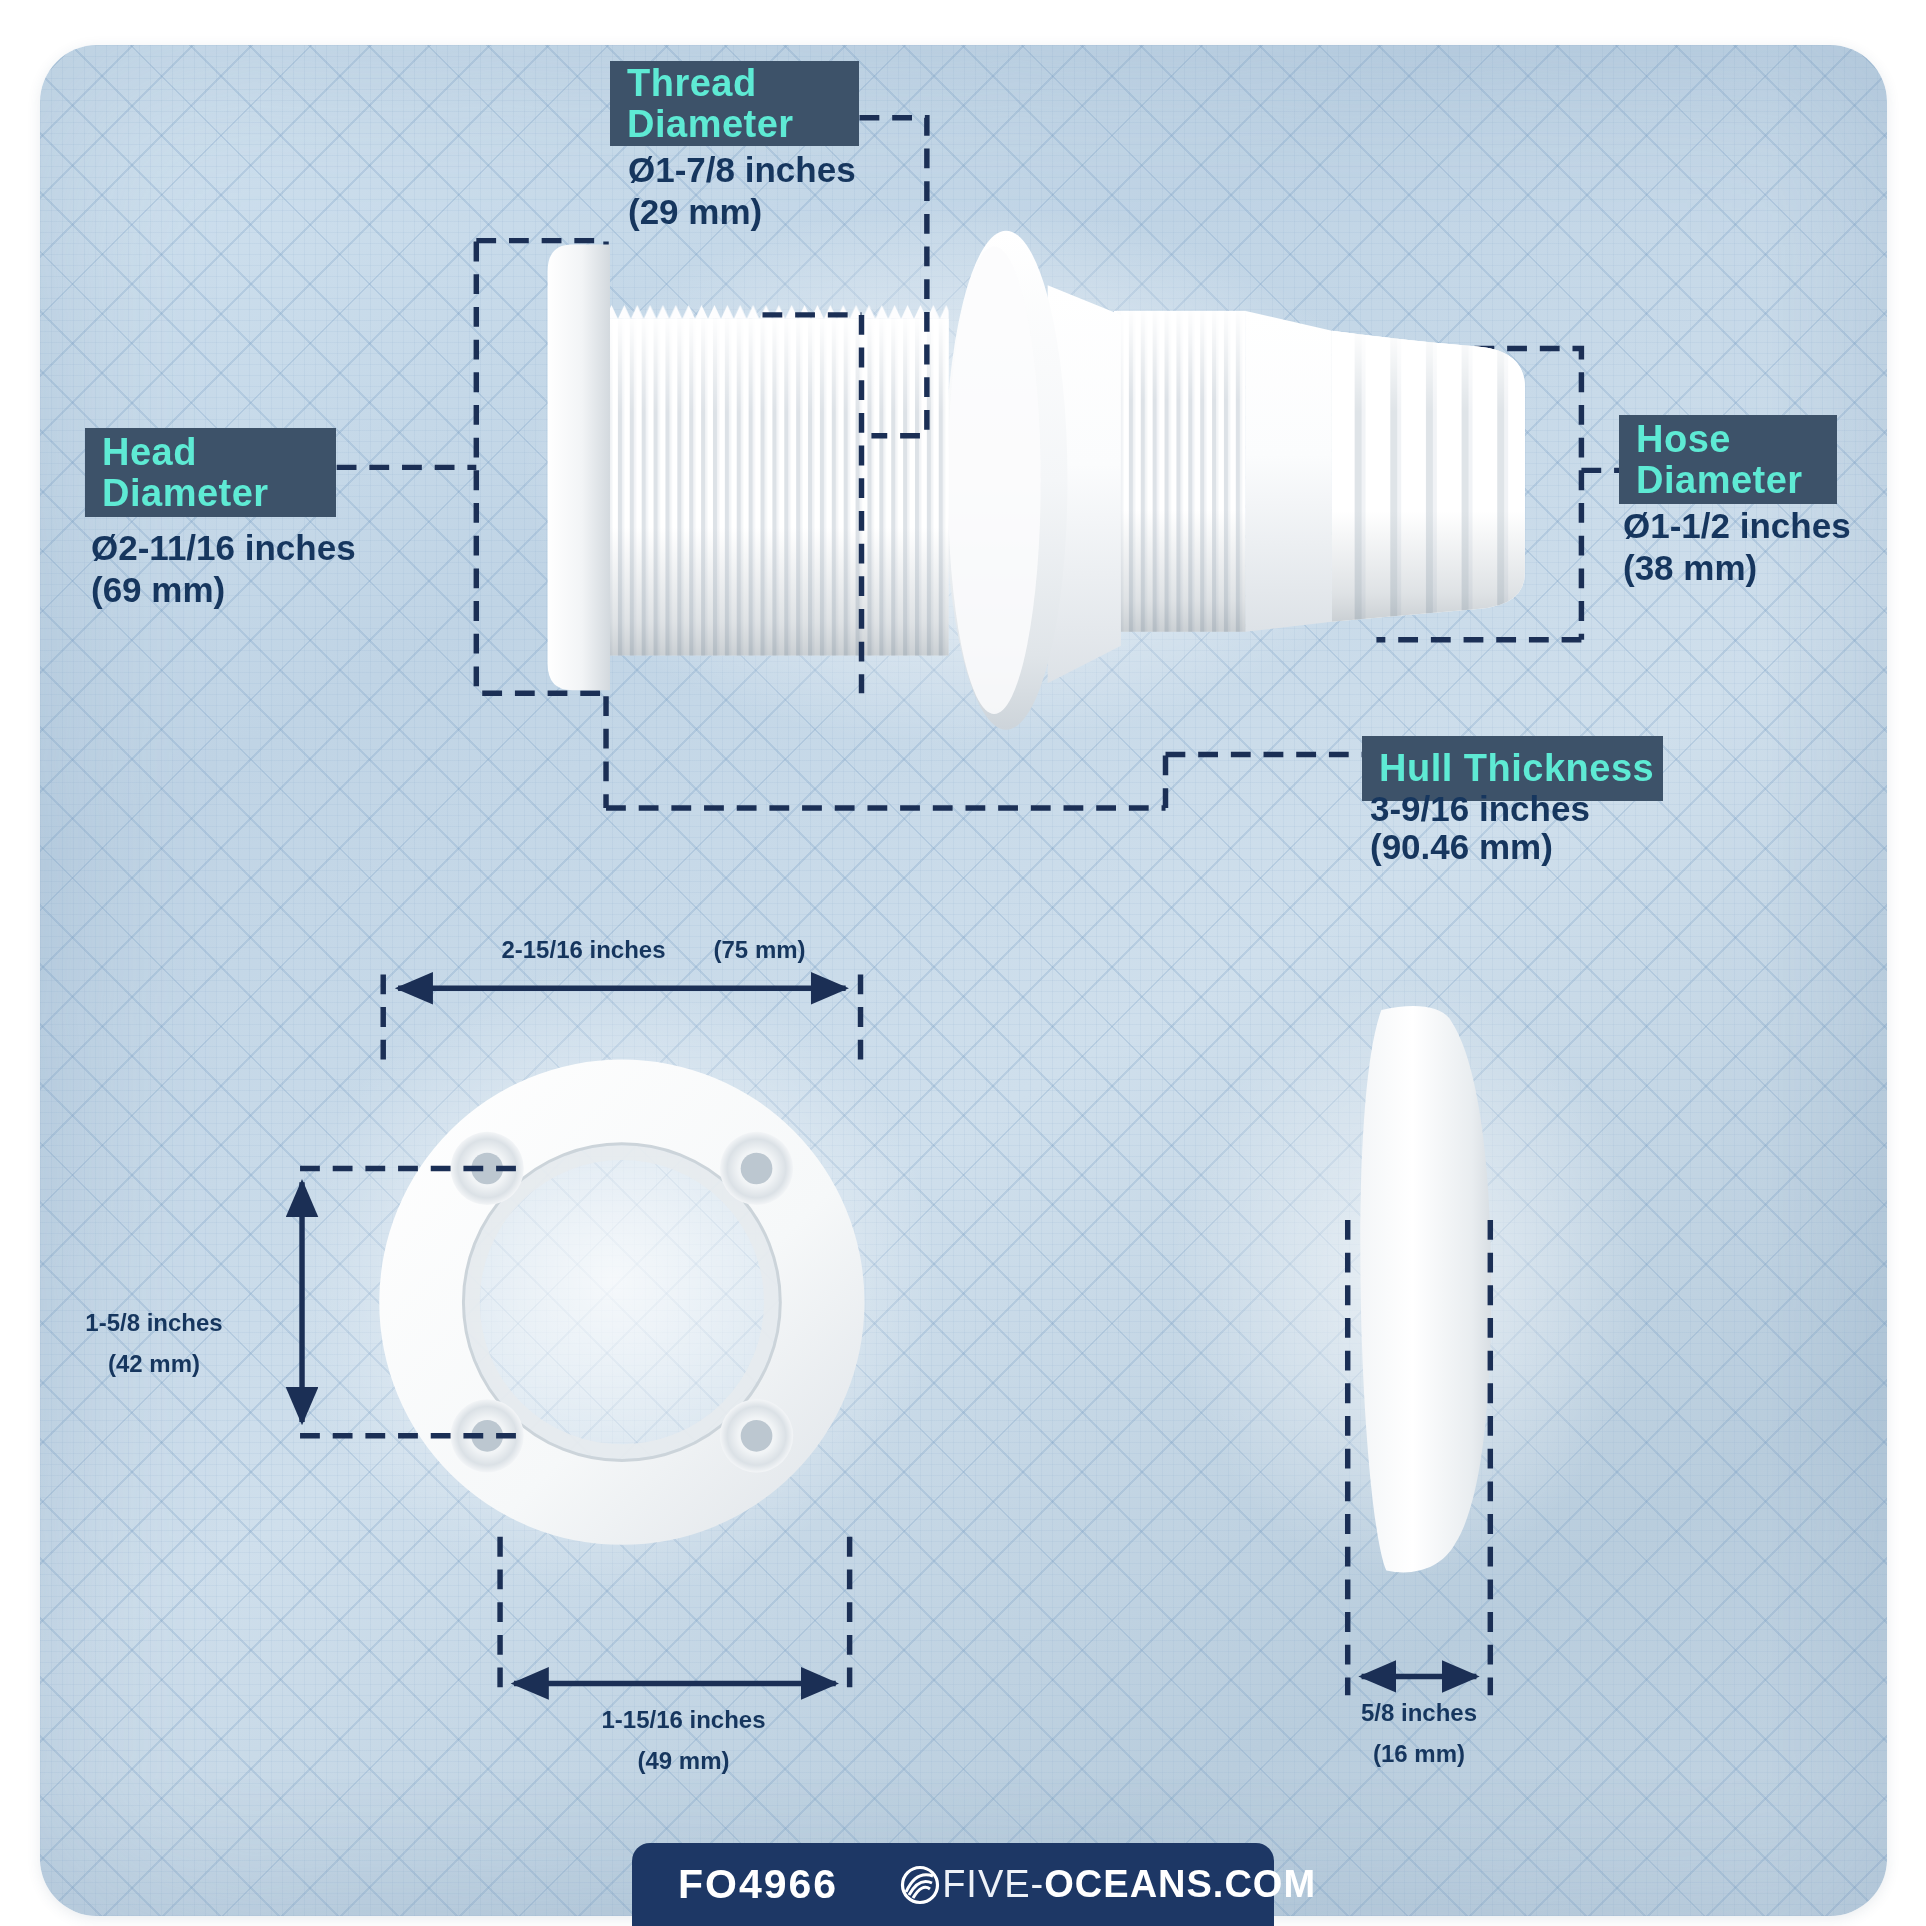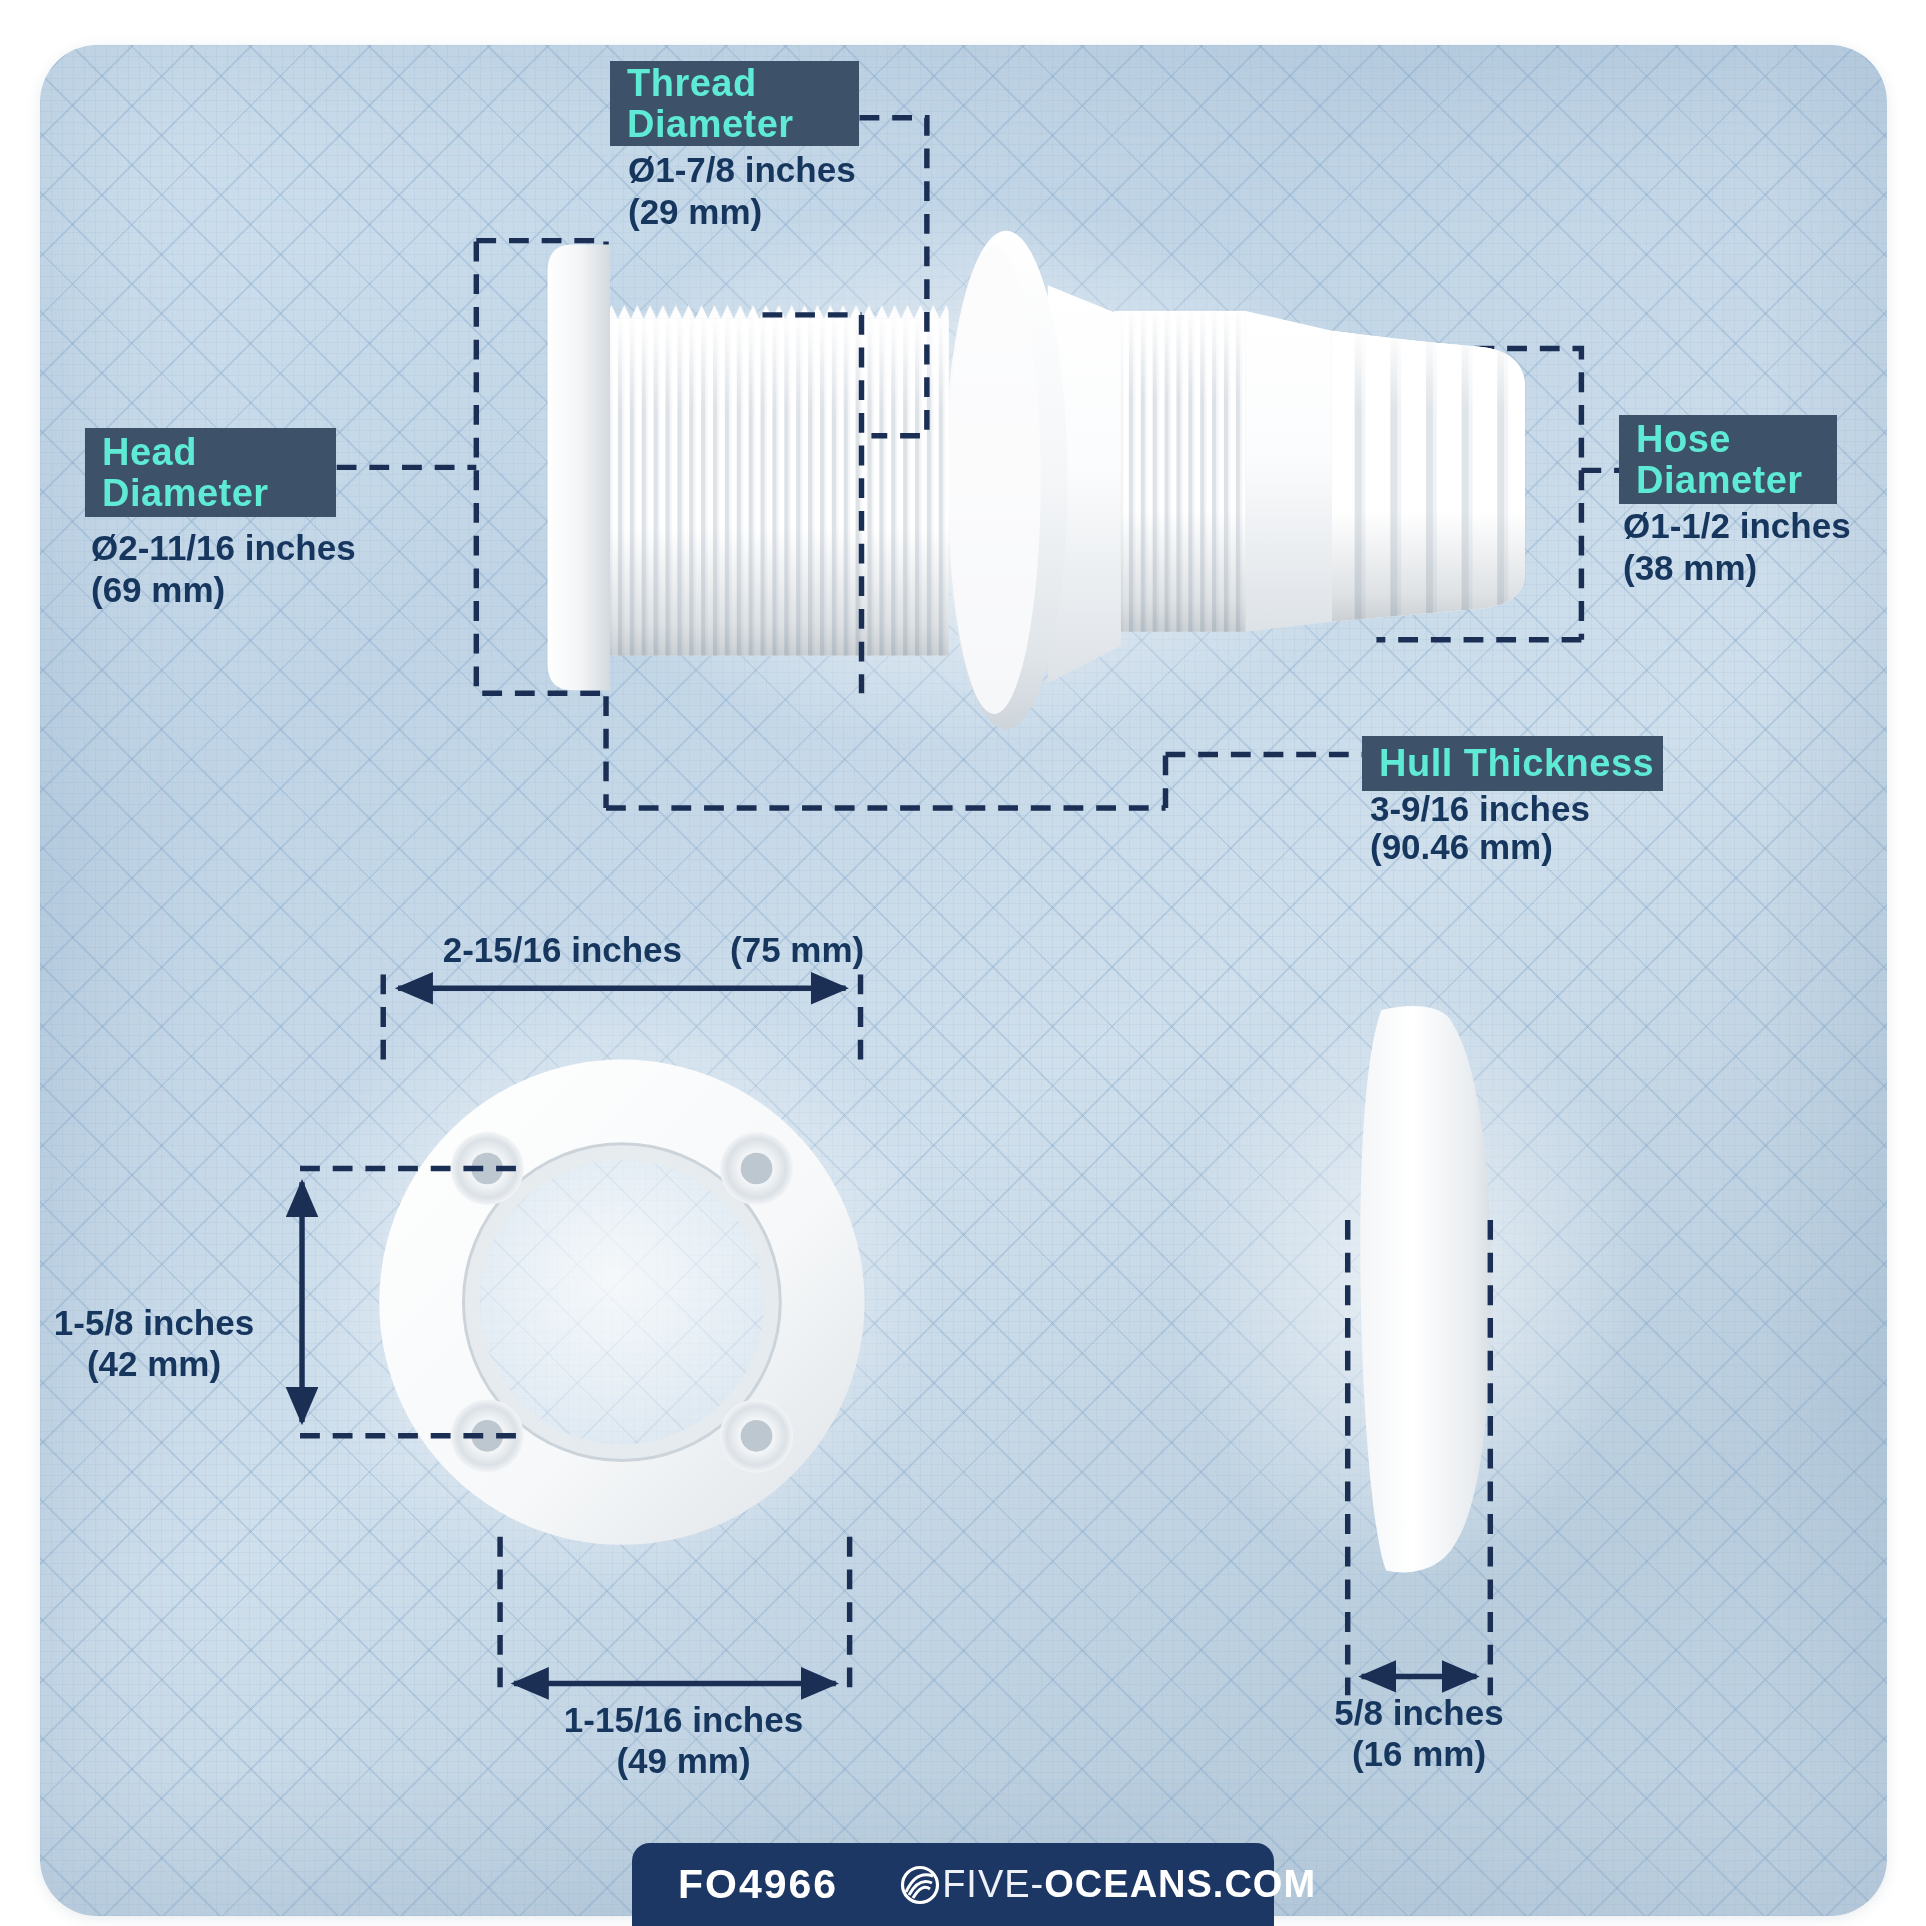--- a/index.html
+++ b/index.html
@@ -15,21 +15,21 @@
       repeating-linear-gradient(0deg, rgba(140,172,205,.13) 0 1px, rgba(0,0,0,0) 1px 11px),
       repeating-linear-gradient(90deg, rgba(140,172,205,.13) 0 1px, rgba(0,0,0,0) 1px 11px),
       linear-gradient(150deg,#d2e3f0 0%,#c0d4e5 28%,#cfdfec 55%,#b9cddd 82%,#c5d6e4 100%);
     box-shadow: inset 0 0 168px rgba(105,138,172,.30), 0 3px 14px rgba(40,70,100,.10);}
   svg.draw{position:absolute;left:0;top:0;width:1927px;height:1927px;}
 
   .box{position:absolute;background:#3d5269;color:#5eead4;font-weight:bold;
        display:flex;flex-direction:column;justify-content:center;padding-left:17px;
        box-sizing:border-box;font-size:38px;line-height:41px;letter-spacing:0.5px;}
   .vals{position:absolute;color:#16365e;font-weight:bold;font-size:35px;line-height:42px;white-space:nowrap;}
-  .dim{position:absolute;color:#16365e;font-weight:bold;font-size:35px;line-height:41px;
+  .dim{position:absolute;color:#16365e;font-weight:bold;font-size:24px;line-height:41px;
        text-align:center;white-space:nowrap;}
   .dim .row{display:flex;justify-content:center;gap:48px;}
 
   .footer{position:absolute;left:632px;top:1843px;width:642px;height:83px;background:#1d3765;
           border-radius:18px 18px 0 0;display:flex;align-items:center;box-sizing:border-box;
           padding:0 20px 0 46px;}
   .sku{color:#ffffff;font-weight:bold;font-size:41px;letter-spacing:2px;}
   .divider{width:4px;height:51px;background:#2b50e6;margin:0 28px 0 32px;}
   .brand{display:flex;align-items:center;gap:0;}
   .brand-text{font-size:38px;color:#ffffff;letter-spacing:1px;white-space:nowrap;}
@@ -192,21 +192,21 @@
 
   <div class="box" style="left:1619px;top:415px;width:218px;height:89px;">
     <span>Hose</span>
     <span>Diameter</span>
   </div>
   <div class="vals" style="left:1623px;top:505px;">
     <div>Ø1-1/2 inches</div>
     <div>(38 mm)</div>
   </div>
 
-  <div class="box" style="left:1362px;top:736px;width:301px;height:55px;">
+  <div class="box" style="left:1362px;top:736px;width:301px;height:65px;">
     <span>Hull Thickness</span>
   </div>
   <div class="vals" style="left:1370px;top:790px;line-height:38px;">
     <div>3-9/16 inches</div>
     <div>(90.46 mm)</div>
   </div>
 
   <div class="dim" style="left:396px;top:929px;width:515px;">
     <div class="row">
       <span>2-15/16 inches</span>

